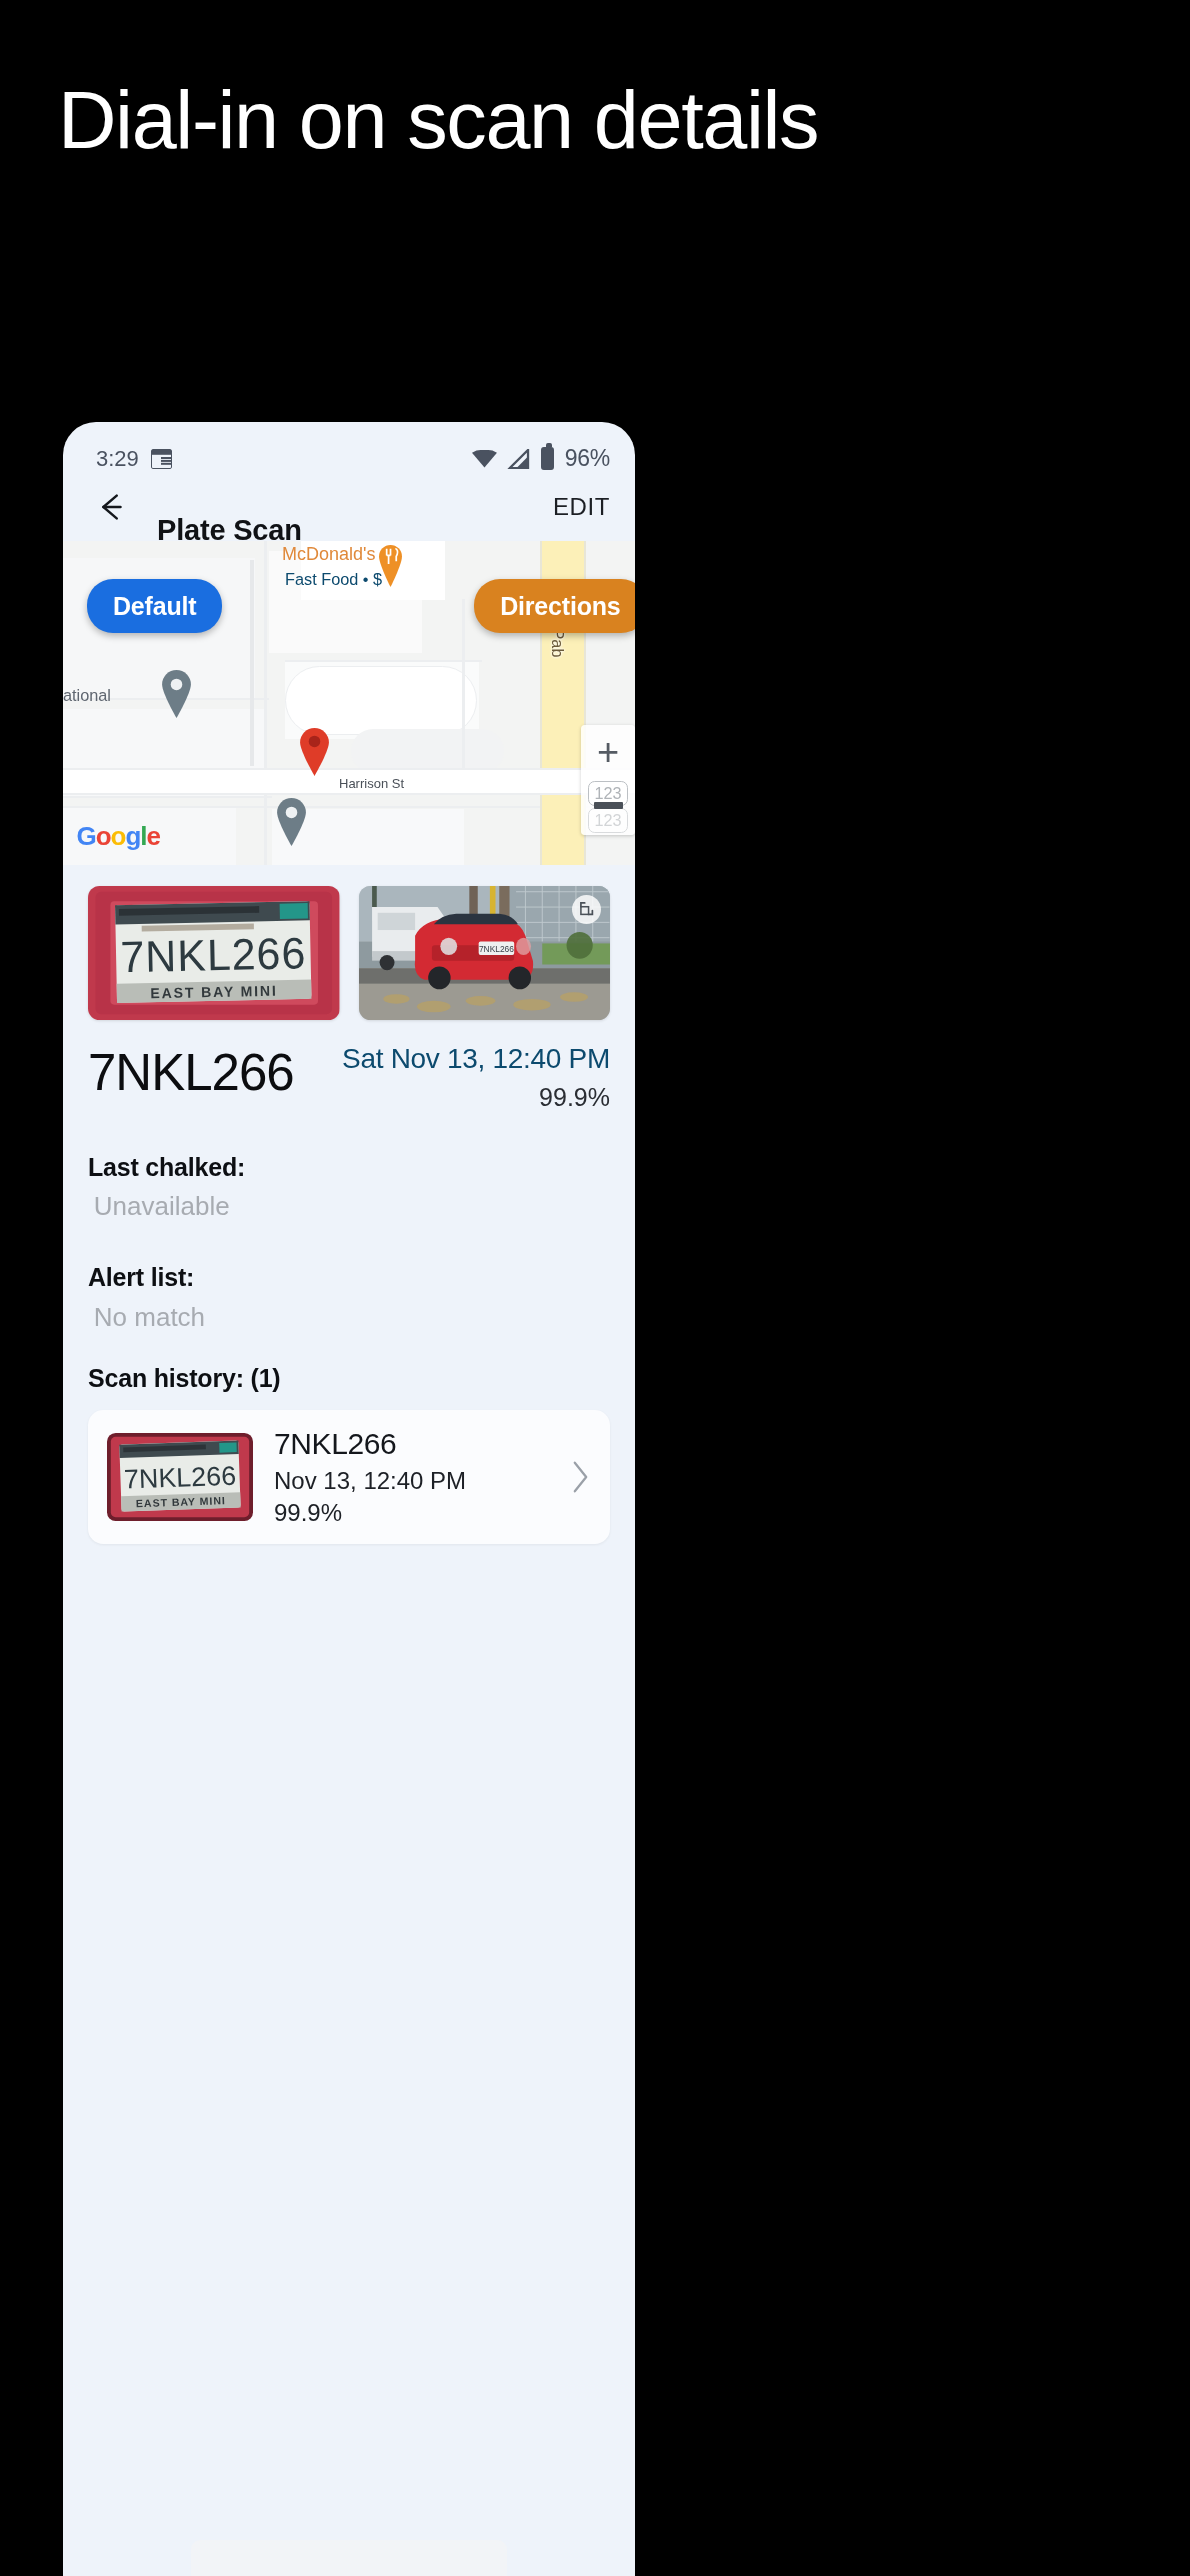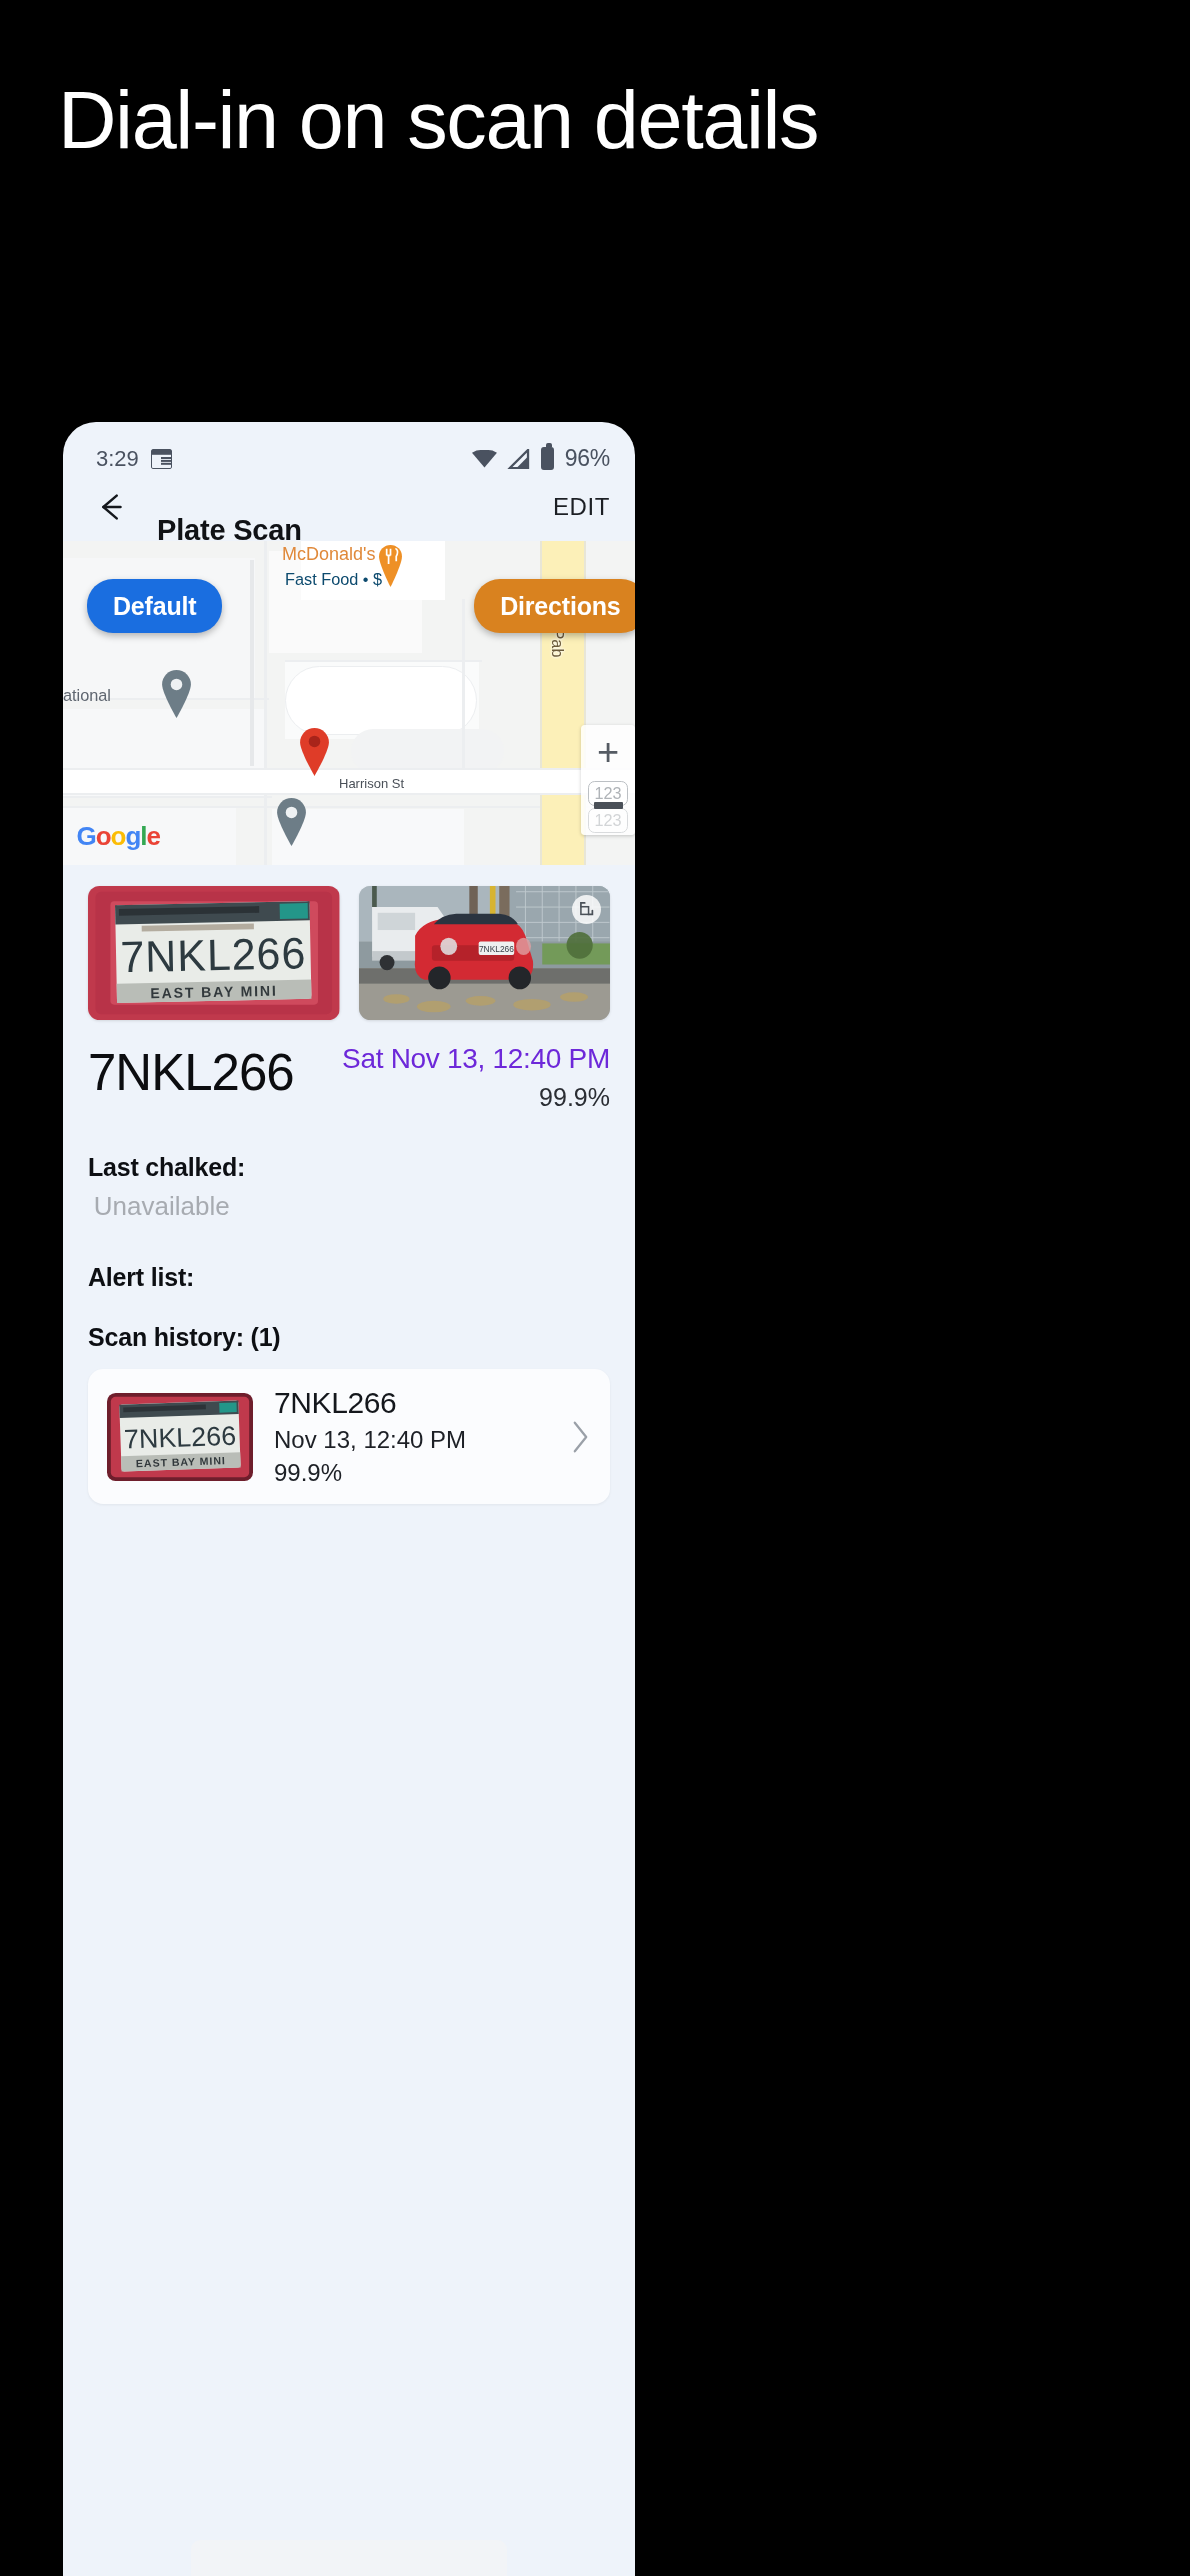--- a/index.html
+++ b/index.html
@@ -117,21 +117,21 @@
   .thumb svg{ display:block; width:100%; height:100%; }
   .fs-badge{ position:absolute; right:8.6px; top:8.6px; width:29px; height:29px;
              border-radius:50%; background:rgba(255,255,255,.82);
              display:flex; align-items:center; justify-content:center; }
   .fs-badge svg{ width:15.3px; height:15.3px; }
 
   .plate-row{ display:flex; align-items:flex-start; margin-top:23px; }
   .plate-number{ font-size:51px; font-weight:400; color:#0c0d10; letter-spacing:-1px;
                  line-height:1; padding-top:3.8px; }
   .plate-right{ margin-left:auto; text-align:right; }
-  .scan-date{ font-size:28px; color:#6d28d9; letter-spacing:-0.3px; }
+  .scan-date{ font-size:28px; color:#0c4a6e; letter-spacing:-0.3px; }
   .scan-conf{ font-size:25px; color:#2a2d33; margin-top:7.7px; }
 
   .field{ margin-top:41px; }
   .field-label{ font-size:25px; font-weight:700; color:#0d0f13; letter-spacing:-0.2px; }
   .field-value{ font-size:26px; color:#a7abb1; margin-top:9.6px; padding-left:5.8px; }
 
   .history-label{ font-size:25px; font-weight:700; color:#0d0f13; margin-top:31px;
                   letter-spacing:-0.2px; }
 
   .history-card{
@@ -353,20 +353,21 @@
       </div>
     </div>
 
     <div class="field">
       <div class="field-label">Last chalked:</div>
       <div class="field-value">Unavailable</div>
     </div>
 
     <div class="field">
       <div class="field-label">Alert list:</div>
+      <div class="field-value">No match</div>
     </div>
 
     <div class="history-label">Scan history: (1)</div>
 
     <div class="history-card">
       <div class="history-thumb">
         <svg viewBox="0 0 152 92" preserveAspectRatio="none">
           <rect width="152" height="92" rx="6" fill="#6e1e2c"></rect>
           <rect x="4" y="4" width="144" height="84" rx="5" fill="#c0394c"></rect>
           <g transform="rotate(-2 76 46)">

